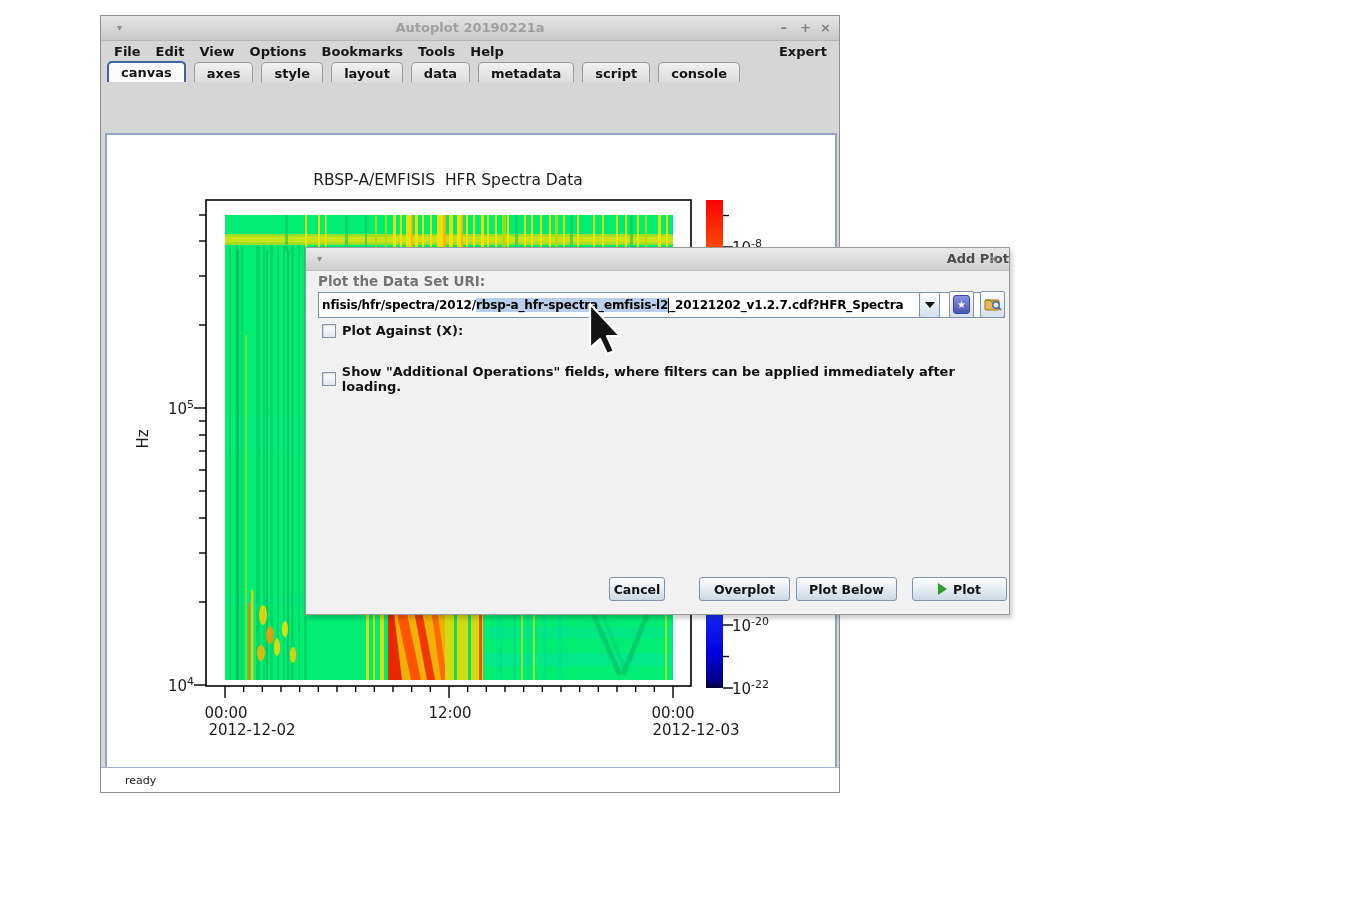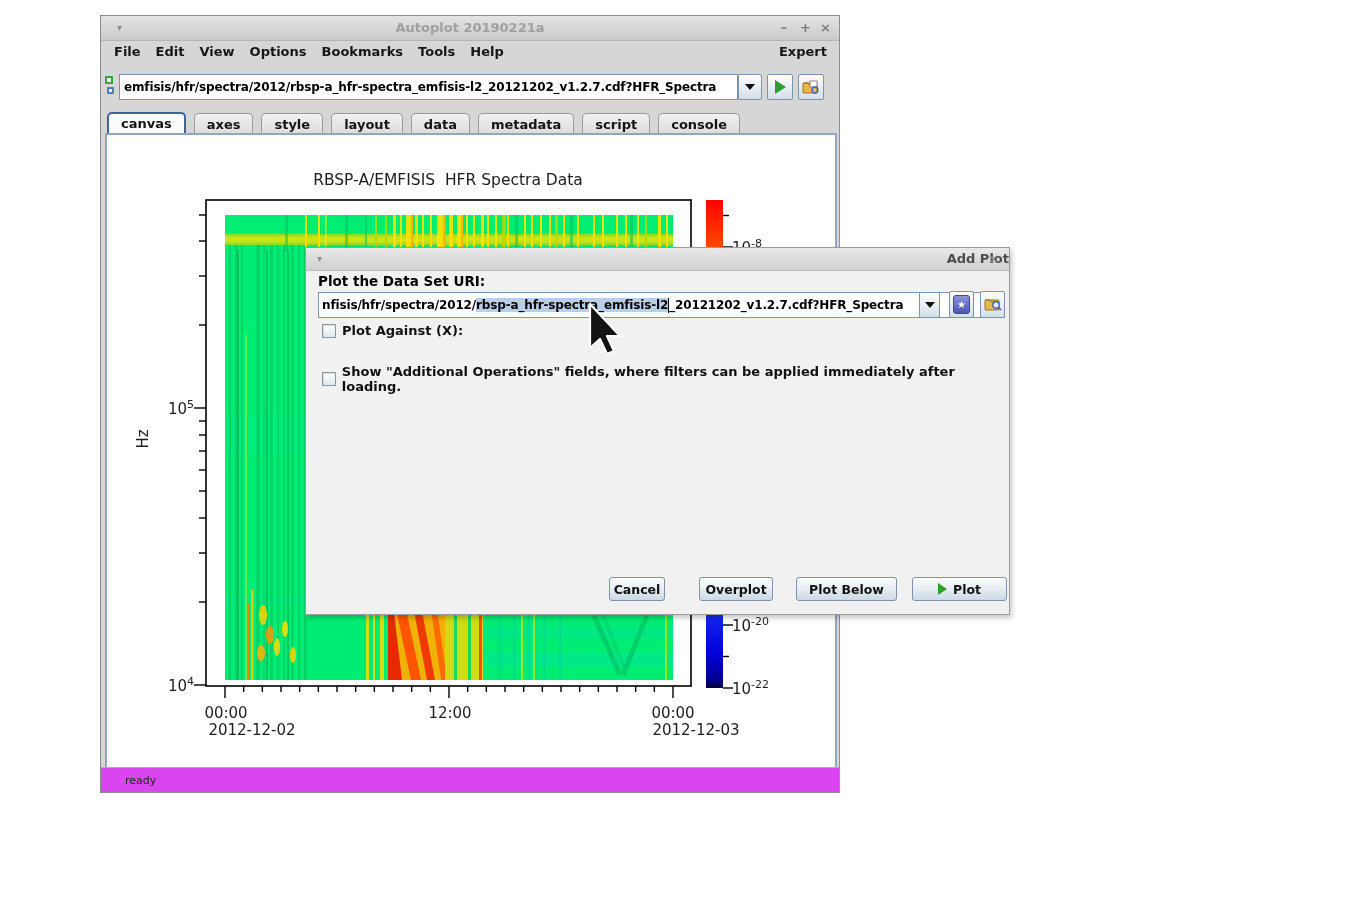--- a/index.html
+++ b/index.html
@@ -34,21 +34,21 @@
   .play-tri{width:0;height:0;border-top:7px solid transparent;border-bottom:7px solid transparent;border-left:11px solid #2e9e2e;}
 
   .tabstrip{height:21px;display:flex;align-items:flex-end;padding-left:6px;background:#d6d6d6;gap:8px;}
   .tab{height:20px;padding:1px 12px 0 12px;font-size:13px;font-weight:bold;color:#141414;
        background:linear-gradient(#f1f1f1,#dcdcdc);border:1px solid #9a9a9a;border-bottom:none;
        border-radius:5px 5px 0 0;display:flex;align-items:center;cursor:default;}
   .tab.sel{height:21px;background:#fbfbfb;border:2px solid #41629e;border-bottom:none;padding:0 12px;}
 
   #canvasPanel{position:absolute;left:4px;top:117px;width:732px;height:636px;background:#fff;
                border:2px solid #93a5c2;overflow:hidden;}
-  .statusbar{position:absolute;left:0;right:0;bottom:0;height:25px;background:#d946ef;
+  .statusbar{position:absolute;left:0;right:0;bottom:0;height:25px;background:#ffffff;
              border-top:1px solid #9fb0cd;font-size:11px;color:#222;display:flex;align-items:center;padding-left:24px;}
 
   
   .plot-title{position:absolute;left:341px;top:36px;transform:translateX(-50%);
               font-size:15.5px;color:#1d1d1d;white-space:pre;}
   .ylab{position:absolute;left:14px;top:295px;width:44px;text-align:center;font-size:15px;color:#1d1d1d;
         transform:rotate(-90deg);}
   .ytick{position:absolute;left:40px;width:47px;text-align:right;font-size:15px;color:#1d1d1d;
          transform:translateY(-50%);white-space:nowrap;}
   .ytick sup,.cbl sup{font-size:11px;}
@@ -61,21 +61,21 @@
   #spectro{position:absolute;left:118px;top:80px;width:448px;height:465px;}
   #axesSvg{position:absolute;left:0;top:0;width:732px;height:636px;}
 
   
   #dlg{position:absolute;left:305px;top:247px;width:705px;height:368px;background:#f1f1f1;
        border:1px solid #9b9b9b;box-shadow:2px 3px 5px rgba(0,0,0,0.22);}
   .dlg-titlebar{position:relative;height:23px;background:linear-gradient(#e9e9e9,#cfcfcf);border-bottom:1px solid #bdbdbd;}
   .dlg-titlebar .caret{position:absolute;left:11px;top:5px;color:#8f8f8f;font-size:10px;}
   .dlg-titlebar .ttl{position:absolute;left:0;right:0;top:3px;text-align:right;font-size:13px;font-weight:bold;color:#4d4d4d;}
   .dlg-titlebar .close{position:absolute;right:10px;top:3px;color:#8a8a8a;font-size:13px;font-weight:bold;cursor:default;}
-  .dlg-label{position:absolute;left:12px;top:25px;font-size:13.5px;font-weight:bold;color:#000000;}
+  .dlg-label{position:absolute;left:12px;top:25px;font-size:13.5px;font-weight:bold;color:#737373;}
   .dlg-field{position:absolute;left:12px;top:44px;width:687px;height:26px;background:#fff;border:1px solid #7f93a9;
              font-size:12px;font-weight:600;letter-spacing:-0.15px;color:#000;display:flex;align-items:center;
              padding:0 3px;white-space:pre;overflow:hidden;cursor:text;}
   .dlg-field .selhl{background:#b9cee8;}
   .caret-line{display:inline-block;width:1px;height:15px;background:#000;}
   .dlg-combo{left:613px;top:44px;width:21px;}
   .dlg-btn2{left:643px;width:25px;top:43px;height:27px;}
   .dlg-btn3{left:674px;width:25px;top:43px;height:27px;}
   .cbrow{position:absolute;display:flex;align-items:center;gap:6px;font-size:13px;font-weight:bold;color:#101010;}
   .cbx{width:14px;height:14px;border:1px solid #8795a6;background:linear-gradient(#fdfdfd,#e3e8ee);
@@ -109,41 +109,20 @@
       <span class="menu-item">Edit</span>
       <span class="menu-item">View</span>
       <span class="menu-item">Options</span>
       <span class="menu-item">Bookmarks</span>
       <span class="menu-item">Tools</span>
       <span class="menu-item">Help</span>
       <span class="spring"></span>
       <span class="expert">Expert</span>
     </div>
 
-    <div class="toolbar">
-      <div class="layer-icos">
-        <span class="sq-green"></span>
-        <span class="sq-blue"></span>
-      </div>
-      <input class="uri-input" value="emfisis/hfr/spectra/2012/rbsp-a_hfr-spectra_emfisis-l2_20121202_v1.2.7.cdf?HFR_Spectra" style="">
-      <div class="mini-btn" style="left:637px;width:24px;">
-        <span class="arrow-down"></span>
-      </div>
-      <div class="mini-btn" style="left:666px;width:26px;">
-        <span class="play-tri"></span>
-      </div>
-      <div class="mini-btn" style="left:697px;width:26px;">
-        <svg width="18" height="15" viewBox="0 0 18 15">
-          <rect x="1" y="3" width="14" height="10" rx="1" fill="#e9b94e" stroke="#9a7420"></rect>
-          <path d="M1,3 L6,3 L7.5,5 L15,5" fill="none" stroke="#9a7420"></path>
-          <rect x="8" y="1" width="7" height="6" fill="#fff" stroke="#8a8a8a"></rect>
-          <circle cx="13" cy="10" r="3" fill="none" stroke="#4466aa" stroke-width="1.4"></circle>
-        </svg>
-      </div>
-    </div>
 
     <div class="tabstrip">
       <div class="tab sel">canvas</div>
       <div class="tab">axes</div>
       <div class="tab">style</div>
       <div class="tab">layout</div>
       <div class="tab">data</div>
       <div class="tab">metadata</div>
       <div class="tab">script</div>
       <div class="tab">console</div>
@@ -410,21 +389,21 @@
 
     <div class="cbrow" style="left:16px;top:116px;">
       <span class="cbx"></span>
       <span>Show "Additional Operations" fields, where filters can be applied immediately after loading.</span>
     </div>
 
     <div class="dlg-buttons">
       <div class="push-btn" style="left:303px;width:56px;">
         <span>Cancel</span>
         </div>
-      <div class="push-btn" style="left:393px;width:74px;">
+      <div class="push-btn" style="left:393px;width:91px;">
         <span>Overplot</span>
         </div>
       <div class="push-btn" style="left:490px;width:101px;">
         <span>Plot Below</span>
         </div>
       <div class="push-btn" style="left:606px;width:95px;">
         <span class="play-tri"></span>
         <span>Plot</span>
         </div>
     </div>

